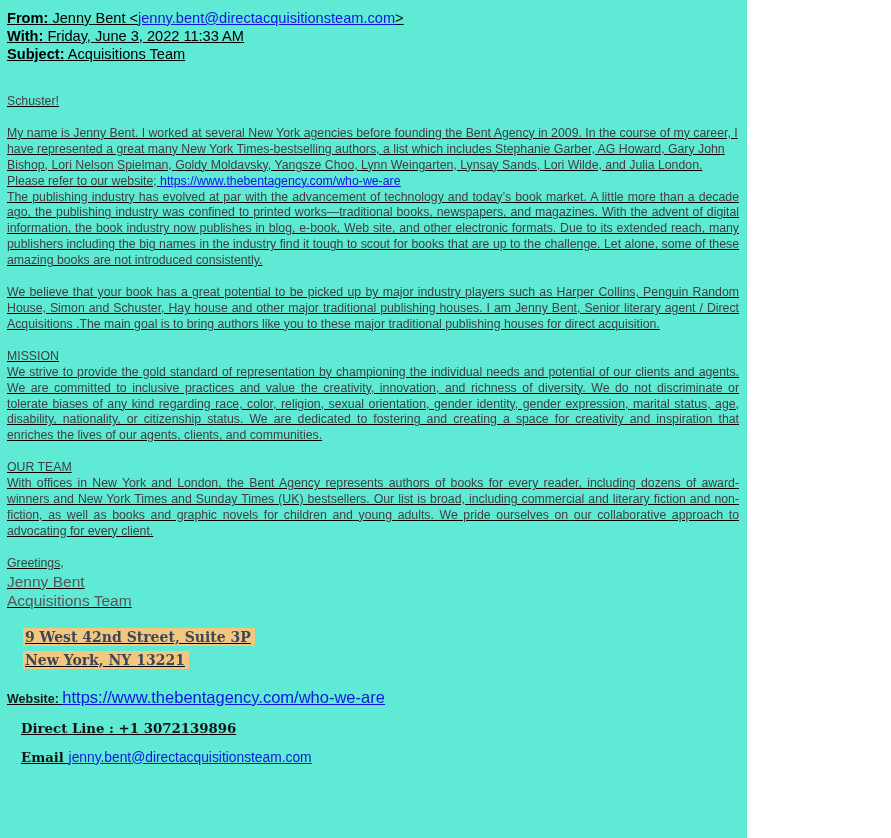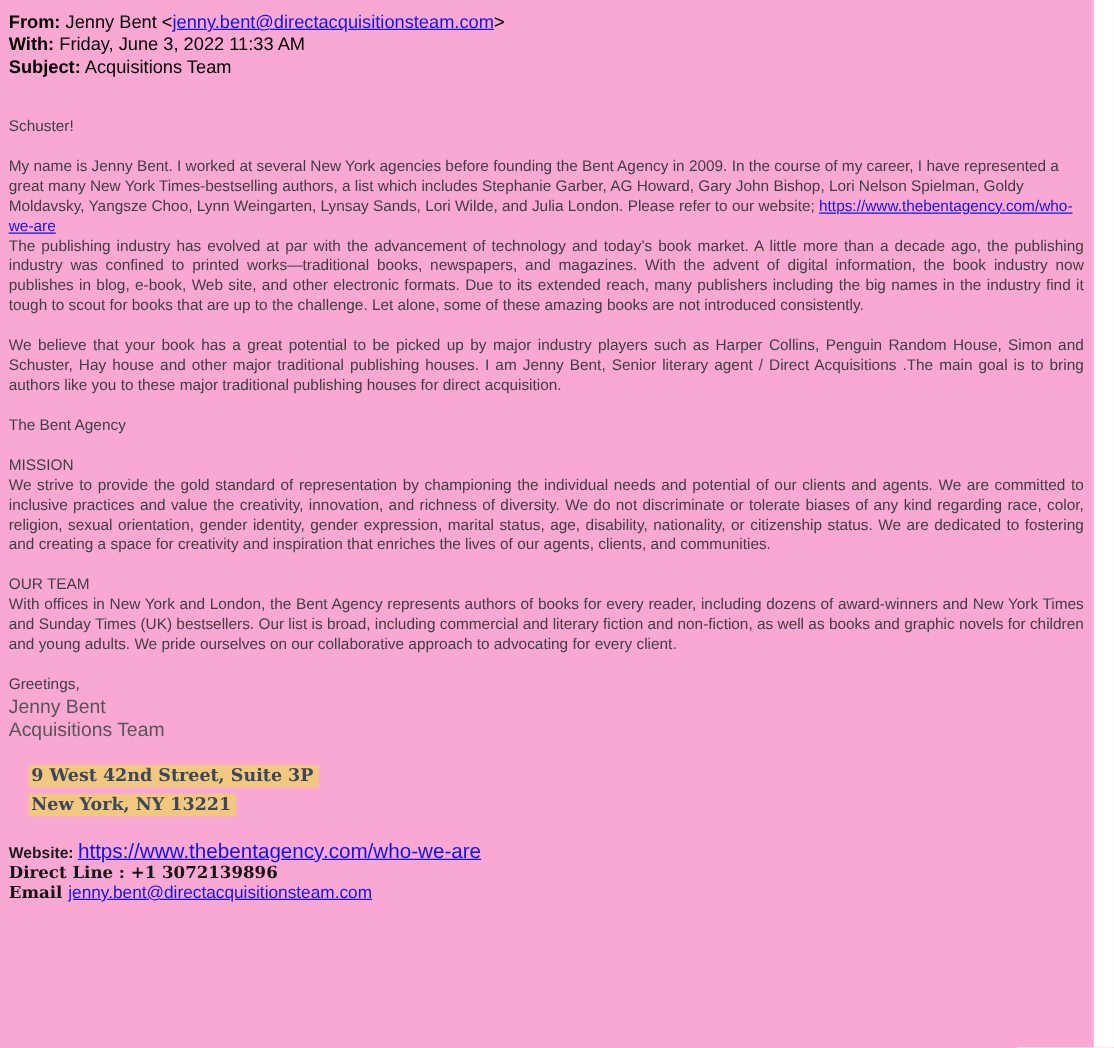--- a/index.html
+++ b/index.html
@@ -1,19 +1,19 @@
 <!DOCTYPE html>
 <html><head>
 <meta charset="utf-8">
 <style>
   html,body{margin:0;padding:0;background:#ffffff;}
   .email{
-    width:875px;height:838px;box-sizing:border-box;
+    width:747px;height:838px;box-sizing:border-box;
     padding:9px 8px 16px 7px;overflow:hidden;
-    font-family:"Liberation Sans",sans-serif;background:#f9a8d4;
+    font-family:"Liberation Sans",sans-serif;background:#5eead4;text-decoration:underline;
   }
   
   .hdr{font-size:14.6px;line-height:18px;color:#000;}
   .hdr .lbl{font-weight:700;}
   .lnk{color:#1414e0;text-decoration:underline;cursor:pointer;}
   
   .bt{font-size:12.3px;line-height:15.9px;color:#3f3f41;margin:0;padding:0;}
   .justify{text-align:justify;}
   .mt14{margin-top:14px;}
   .mt16{margin-top:16px;}
@@ -21,21 +21,21 @@
   .mt20{margin-top:20px;}
   .mt31{margin-top:31px;}
   .mt36{}
   
   .sig-big{font-size:15.5px;line-height:19px;color:#565656;margin:0;}
   .addr{font-family:"DejaVu Serif",serif;font-weight:700;font-size:14px;line-height:23px;margin:16px;}
   .addr .hl{background:#f2c780;color:#3c485a;padding:1px 4px 1px 2px;}
   .site-row{margin:0;}
   .site-lbl{font-family:"Liberation Sans",sans-serif;font-weight:700;font-size:12.5px;color:#1a1a1a;}
   .site-link{font-size:16.5px;}
-  .serif-row{font-family:"DejaVu Serif",serif;font-weight:700;font-size:13.3px;color:#141414;margin:0;}
+  .serif-row{font-family:"DejaVu Serif",serif;font-weight:700;font-size:13.3px;color:#141414;margin:14px;}
   .mail-link{font-family:"Liberation Sans",sans-serif;font-weight:400;font-size:13.8px;}
 </style>
 </head>
 <body>
 
 <div class="email">
 
   <div class="hdr">
     <div><span class="lbl">From:</span><span> Jenny Bent &lt;</span><a class="lnk">jenny.bent@directacquisitionsteam.com</a><span>&gt;</span></div>
     <div><span class="lbl">With:</span><span> Friday, June 3, 2022 11:33 AM</span></div>
@@ -43,21 +43,20 @@
   </div>
 
   <p class="bt mt31">Schuster!</p>
 
   <p class="bt mt16"><span>My name is Jenny Bent.  I worked at several New York agencies before founding the Bent Agency in 2009. In the course of my career, I have represented a great many New York Times-bestselling authors, a list which includes Stephanie Garber, AG Howard, Gary John Bishop, Lori Nelson Spielman, Goldy Moldavsky, Yangsze Choo, Lynn Weingarten, Lynsay Sands, Lori Wilde, and Julia London. Please refer to our website; </span><a class="lnk">https://www.thebentagency.com/who-we-are</a></p>
 
   <p class="bt justify mt36">The publishing industry has evolved at par with the advancement of technology and today’s book market. A little more than a decade ago, the publishing industry was confined to printed works—traditional books, newspapers, and magazines. With the advent of digital information, the book industry now publishes in blog, e-book, Web site, and other electronic formats. Due to its extended reach, many publishers including the big names in the industry find it tough to scout for books that are up to the challenge. Let alone, some of these amazing books are not introduced consistently.</p>
 
   <p class="bt justify mt16">We believe that your book has a great potential to be picked up by major industry players such as Harper Collins, Penguin Random House, Simon and Schuster, Hay house and other major traditional publishing houses. I am Jenny Bent, Senior literary agent / Direct  Acquisitions .The main goal is to bring authors like you to these major traditional publishing houses for direct acquisition.</p>
 
-  <p class="bt mt16">The Bent Agency</p>
 
   <div class="mt16">
     <div class="bt">MISSION</div>
     <div class="bt justify">We strive to provide the gold standard of representation by championing the individual needs and potential of our clients and agents. We are committed to inclusive practices and value the creativity, innovation, and richness of diversity. We do not discriminate or tolerate biases of any kind regarding race, color, religion, sexual orientation, gender identity, gender expression, marital status, age, disability, nationality, or citizenship status. We are dedicated to fostering and creating a space for creativity and inspiration that enriches the lives of our agents, clients, and communities.</div>
   </div>
 
   <div class="mt16">
     <div class="bt">OUR TEAM</div>
     <div class="bt justify">With offices in New York and London, the Bent Agency represents authors of books for every reader, including dozens of award-winners and New York Times and Sunday Times (UK) bestsellers. Our list is broad, including commercial and literary fiction and non-fiction, as well as books and graphic novels for children and young adults. We pride ourselves on our collaborative approach to advocating for every client.</div>
   </div>

